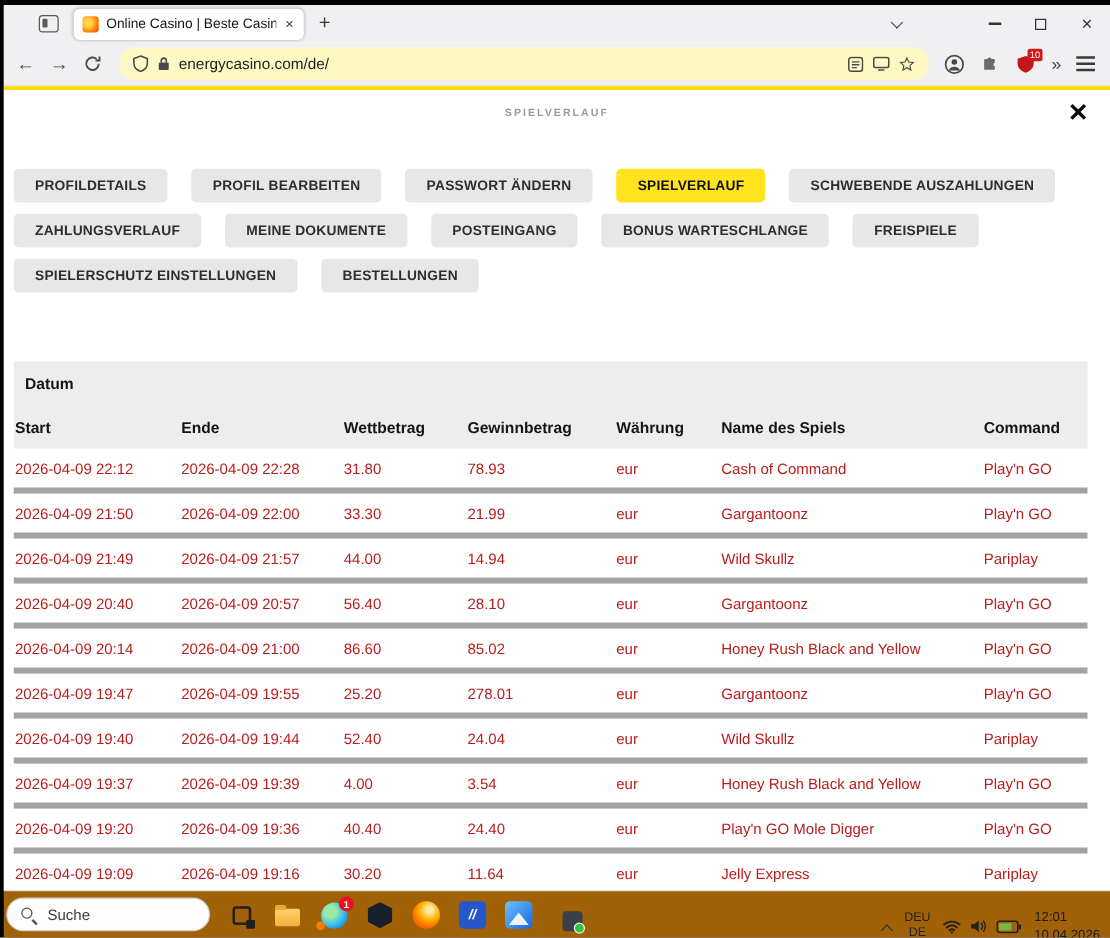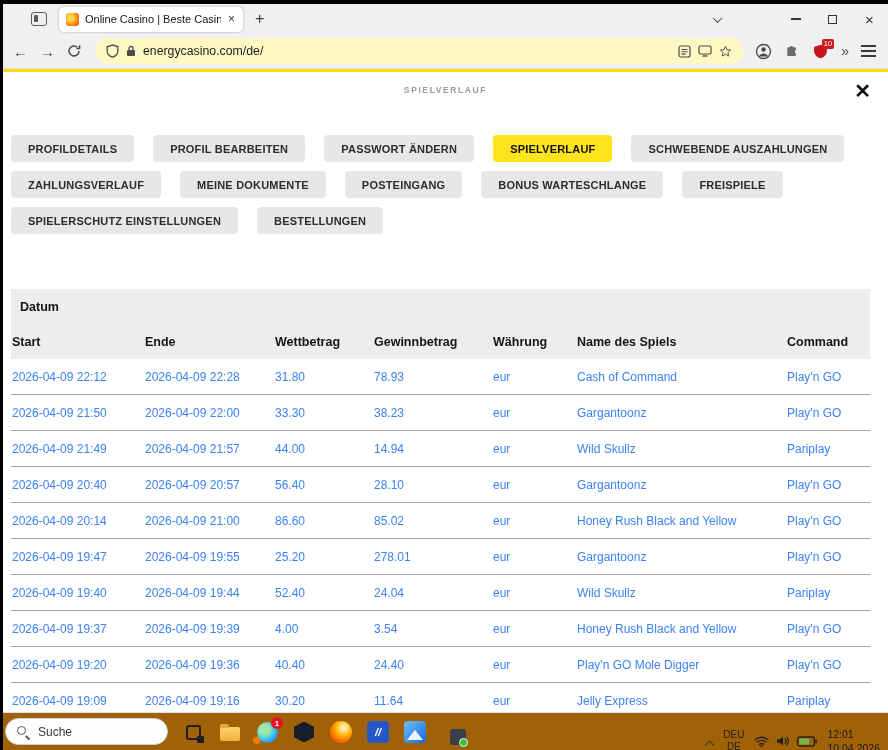--- a/index.html
+++ b/index.html
@@ -62,21 +62,21 @@
   .pill { height:27px; padding:0 17px; font-size:11px; font-weight:bold; letter-spacing:.2px;
     border:none; border-radius:4px; background:#e7e7e8; color:#2d2d2d; font-family:inherit; cursor:pointer; white-space:nowrap; }
   .pill.active { background:#ffe31d; color:#111; }
 
   .table { margin:55px 18px 0 8px; }
   .thead { background:#ededee; }
   .tgroup { height:35px; display:flex; align-items:center; padding-left:9px; font-weight:bold; font-size:12.5px; color:#151515; }
   .cols, .trow { display:grid; grid-template-columns:133px 130px 99px 119px 84px 210px 1fr;
     align-items:center; padding-left:1px; }
   .cols { height:35px; font-weight:bold; font-size:12.5px; color:#151515; }
-  .trow { height:36px; font-size:12px; color:#3b82f6; border-bottom:1px solid #a3a3a3; background:#fff; }
+  .trow { height:36px; font-size:12px; color:#b91c1c; border-bottom:5px solid #a3a3a3; background:#fff; }
 
   
   .taskbar { position:absolute; left:3px; right:0; bottom:0; height:38px; background:#a16207; border-top:1px solid #dfe1e8; }
   .search-pill { position:absolute; left:2px; top:5px; width:163px; height:27px; border-radius:14px;
     background:#fdfdfe; border:1px solid #cfd0d6; display:flex; align-items:center; gap:8px; padding-left:10px;
     font-size:12px; color:#3a3a3a; }
   .mag { position:relative; width:14px; height:14px; flex:0 0 auto; }
   .mag::before { content:""; position:absolute; left:1px; top:1px; width:7px; height:7px; border:1.6px solid #555; border-radius:50%; }
   .mag::after { content:""; position:absolute; left:10px; top:10px; width:5px; height:1.6px; background:#555;
     transform:rotate(45deg); transform-origin:left center; }
@@ -238,21 +238,21 @@
             <div>31.80</div>
             <div>78.93</div>
             <div>eur</div>
             <div>Cash of Command</div>
             <div>Play'n GO</div>
           </div>
           <div class="trow">
             <div>2026-04-09 21:50</div>
             <div>2026-04-09 22:00</div>
             <div>33.30</div>
-            <div>38.23</div>
+            <div>21.99</div>
             <div>eur</div>
             <div>Gargantoonz</div>
             <div>Play'n GO</div>
           </div>
           <div class="trow">
             <div>2026-04-09 21:49</div>
             <div>2026-04-09 21:57</div>
             <div>44.00</div>
             <div>14.94</div>
             <div>eur</div>

